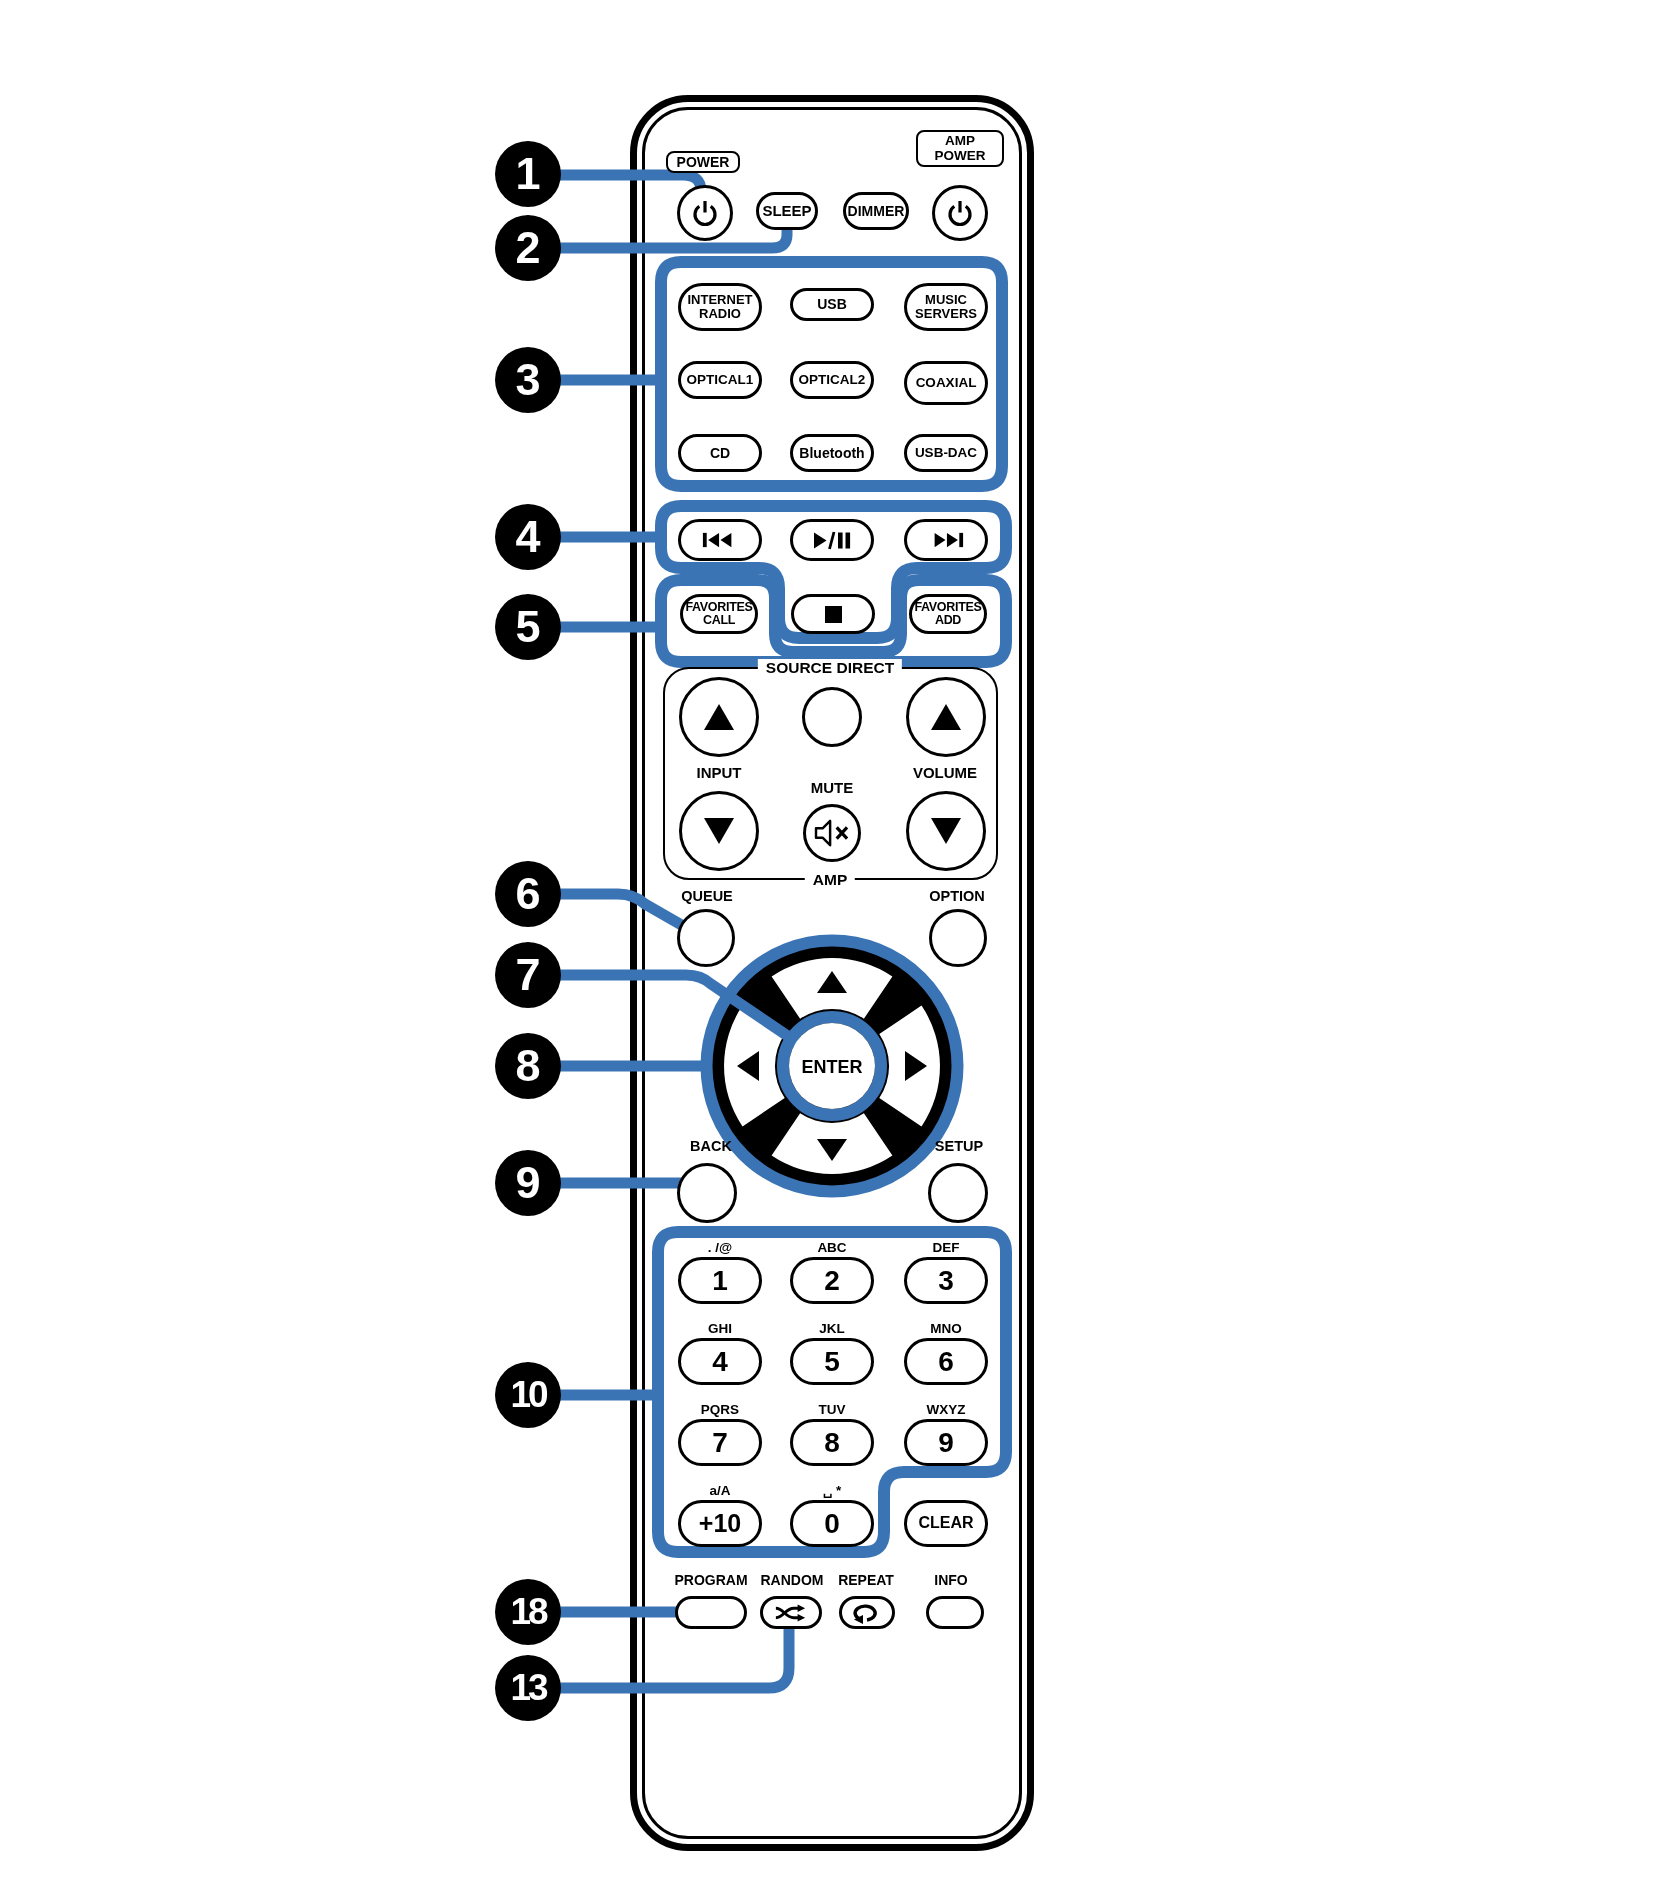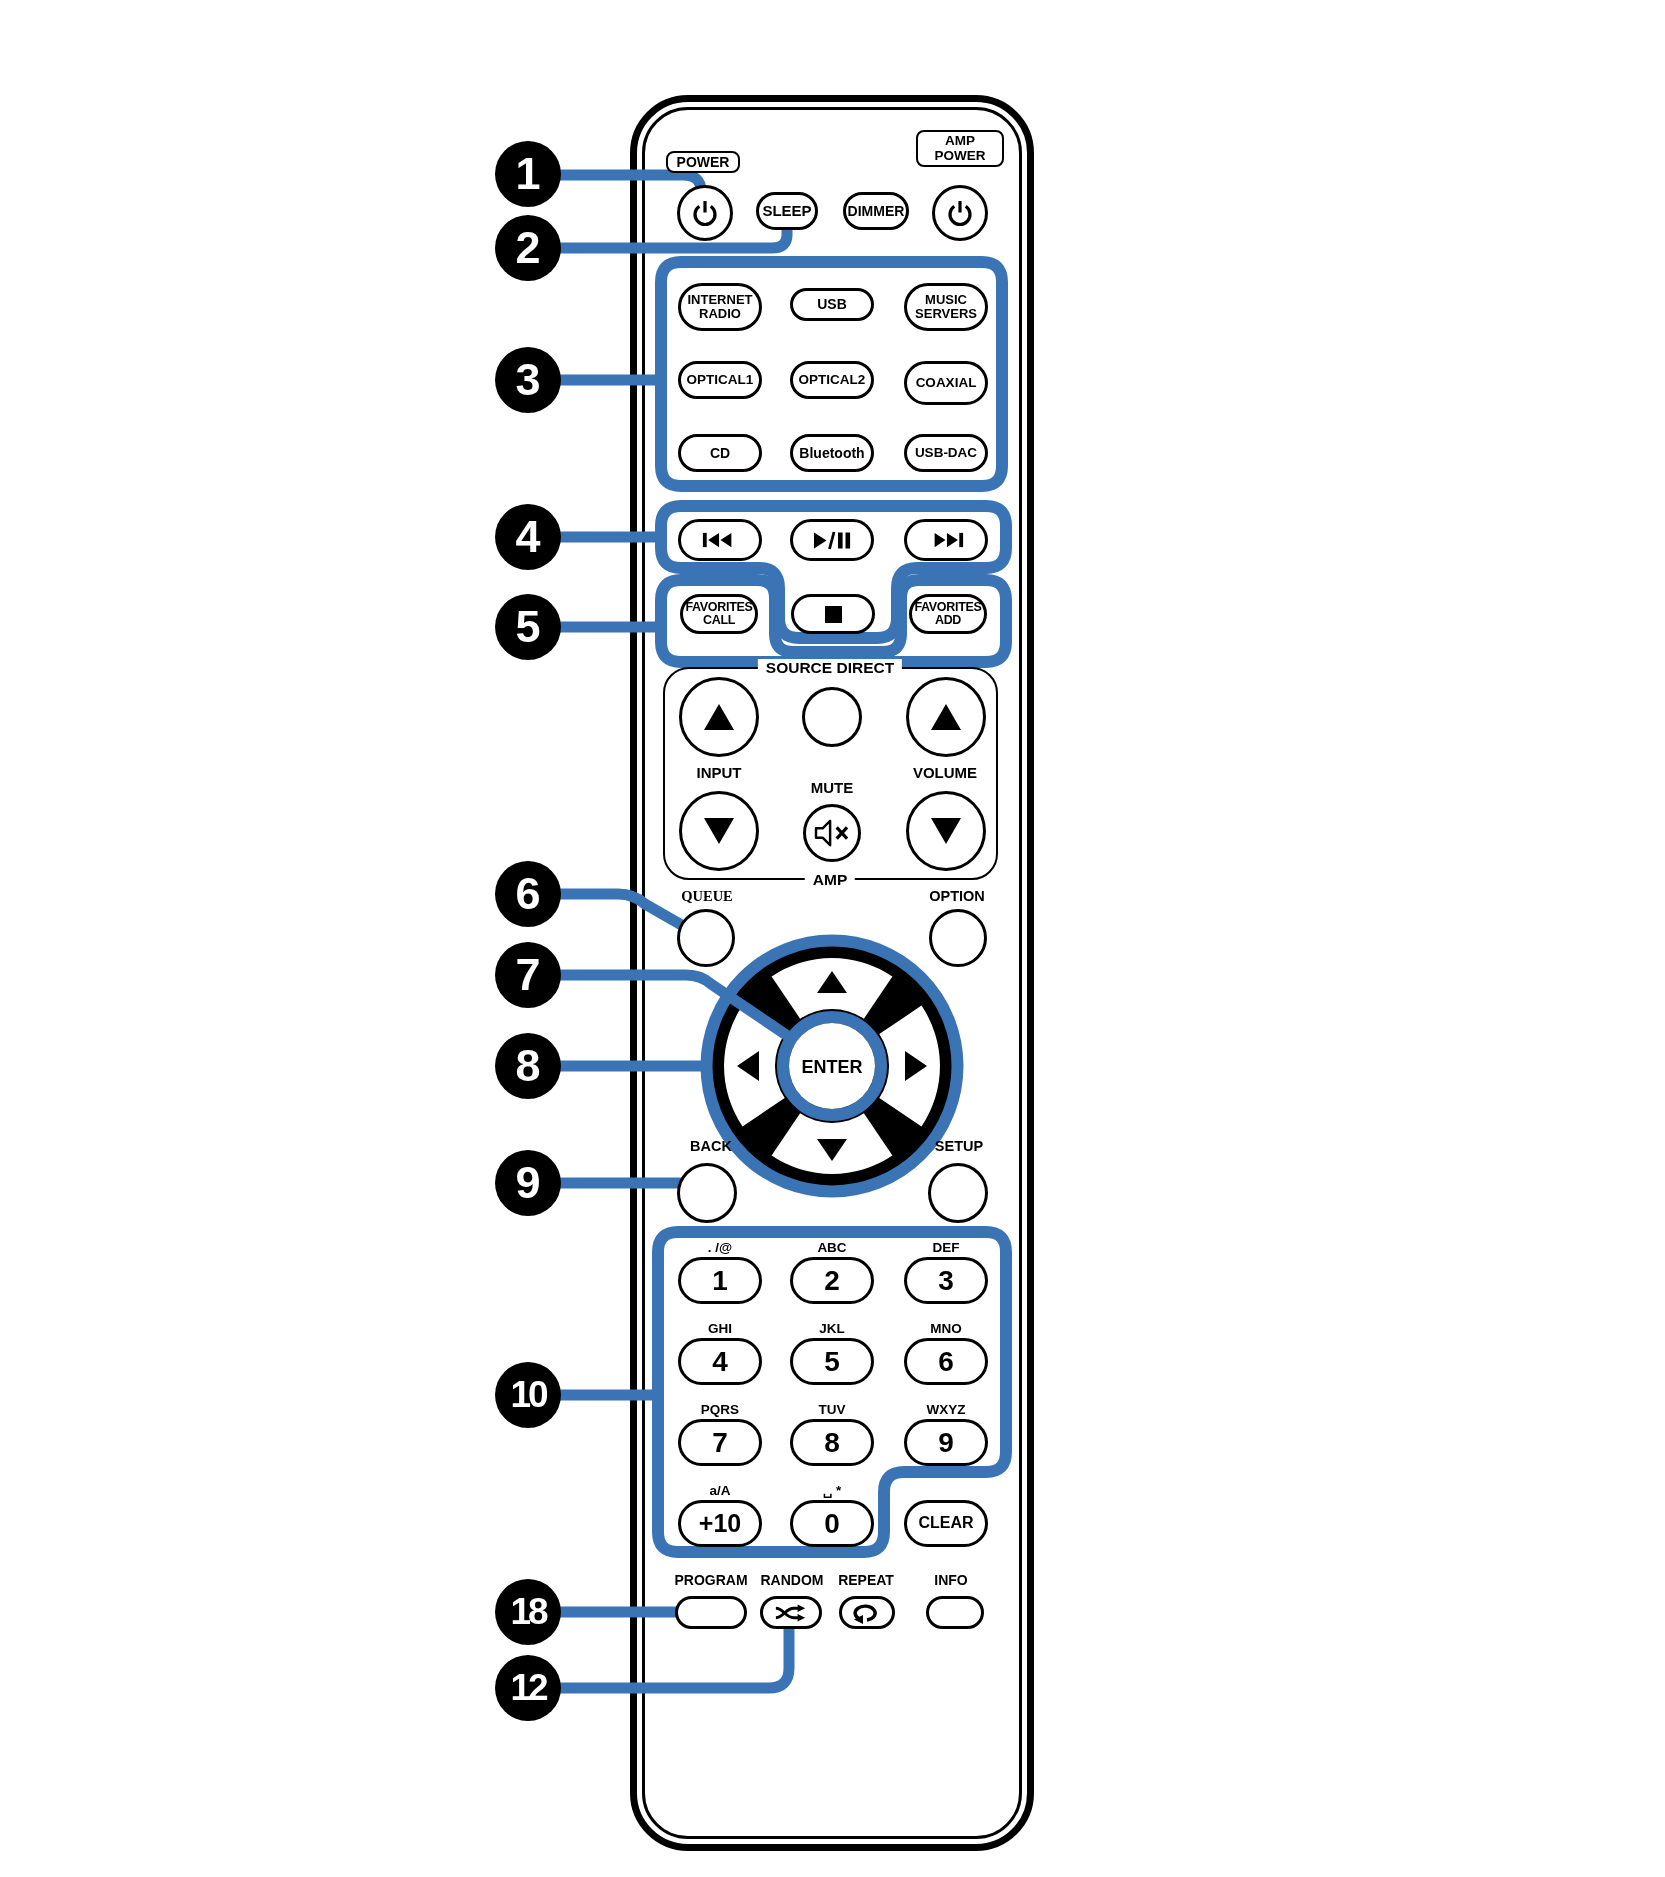--- a/index.html
+++ b/index.html
@@ -158,21 +158,21 @@
     <svg width="40" height="32" viewBox="0 0 42 34">
       <path d="M4 12 H11 L19 4 V30 L11 22 H4 Z" fill="none" stroke="#000" stroke-width="2.6" stroke-linejoin="round"></path>
       <path d="M26 11 L37 23 M37 11 L26 23" stroke="#000" stroke-width="3.4" fill="none"></path>
     </svg>
   </div>
   <div class="btn circle" style="left:906px;top:791px;width:80px;height:80px;">
     <div class="tri-down"></div>
   </div>
   <div class="lbl wbg" style="left:830px;top:871px;font-size:15.5px;">AMP</div>
 
-  <div class="lbl" style="left:707px;top:888px;font-size:14.5px;font-family:Liberation Serif, serif;">QUEUE</div>
+  <div class="lbl" style="left:707px;top:888px;font-size:14.5px;">QUEUE</div>
   <div class="lbl" style="left:957px;top:888px;font-size:14.5px;">OPTION</div>
   <div class="btn circle" style="left:677px;top:909px;width:58px;height:58px;"></div>
   <div class="btn circle" style="left:929px;top:909px;width:58px;height:58px;"></div>
   <div class="lbl" style="left:711px;top:1138px;font-size:14.5px;">BACK</div>
   <div class="lbl" style="left:959px;top:1138px;font-size:14.5px;">SETUP</div>
   <div class="btn circle" style="left:677px;top:1163px;width:60px;height:60px;"></div>
   <div class="btn circle" style="left:928px;top:1163px;width:60px;height:60px;"></div>
 
   <div class="lbl" style="left:720px;top:1240px;font-size:13.5px;">. /@</div>
   <div class="lbl" style="left:832px;top:1240px;font-size:13.5px;">ABC</div>
@@ -223,15 +223,15 @@
   <div class="callout" style="left:495px;top:215px;">2</div>
   <div class="callout" style="left:495px;top:347px;">3</div>
   <div class="callout" style="left:495px;top:504px;">4</div>
   <div class="callout" style="left:495px;top:594px;">5</div>
   <div class="callout" style="left:495px;top:861px;">6</div>
   <div class="callout" style="left:495px;top:942px;">7</div>
   <div class="callout" style="left:495px;top:1033px;">8</div>
   <div class="callout" style="left:495px;top:1150px;">9</div>
   <div class="callout wide" style="left:495px;top:1362px;">10</div>
   <div class="callout wide" style="left:495px;top:1579px;">18</div>
-  <div class="callout wide" style="left:495px;top:1655px;">12</div>
+  <div class="callout wide" style="left:495px;top:1655px;">13</div>
 
 </div>
 
 </body></html>

